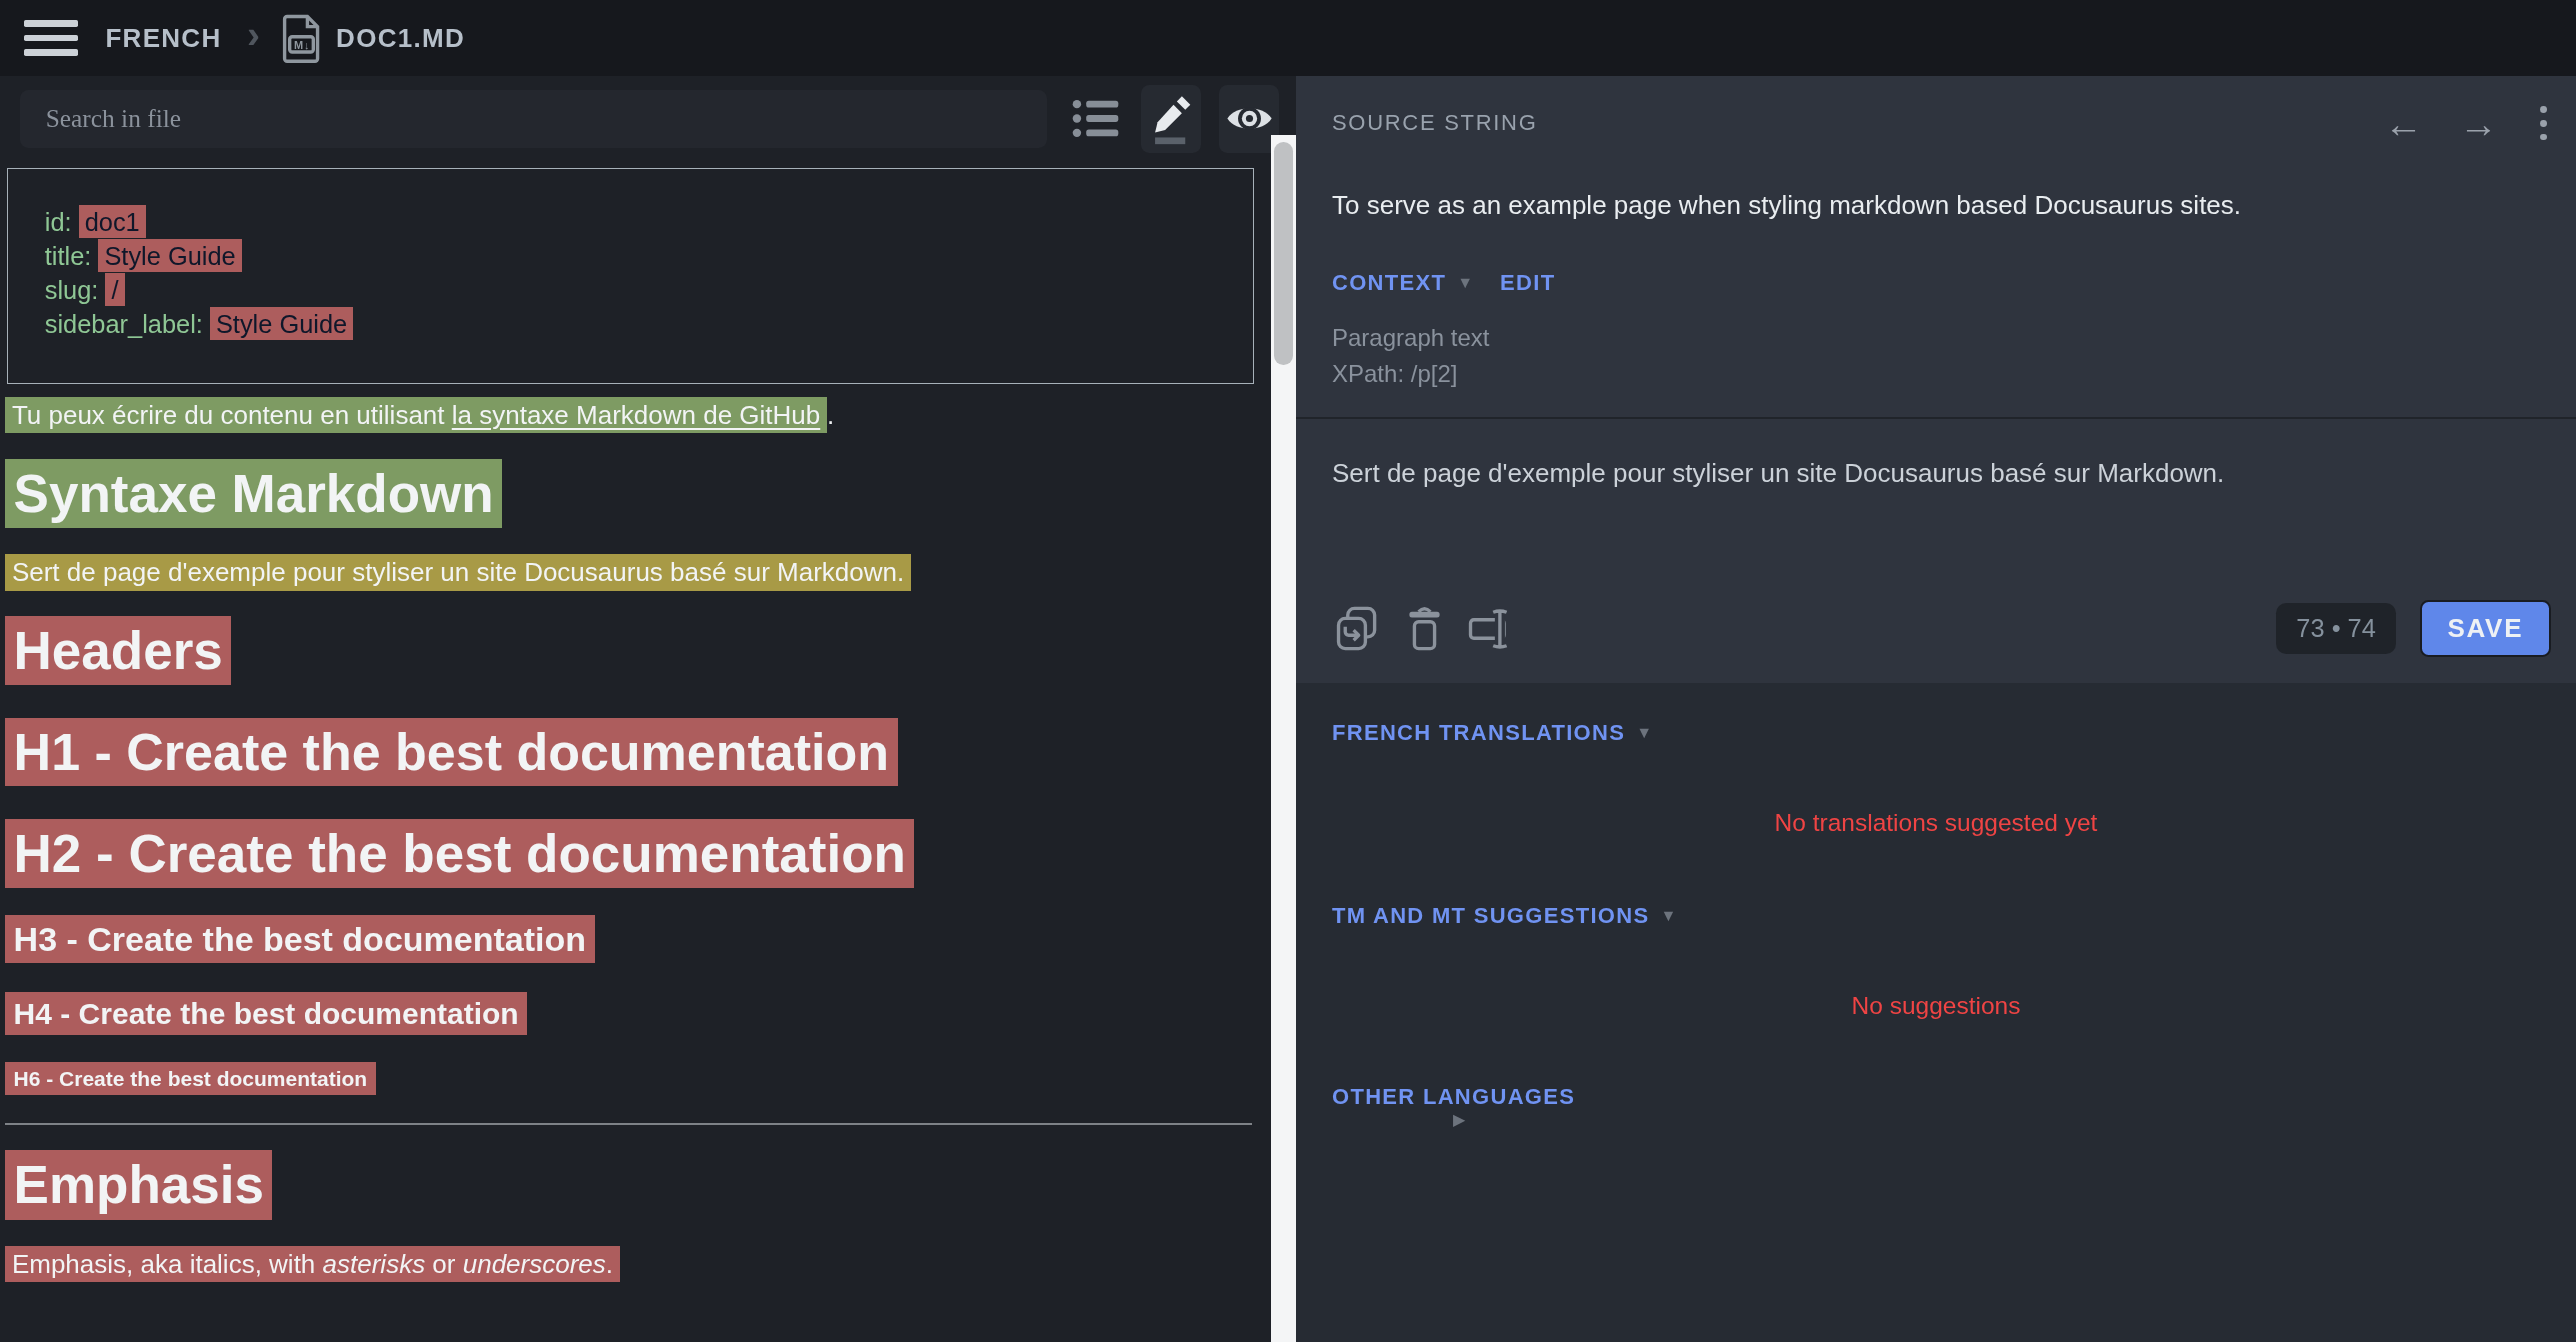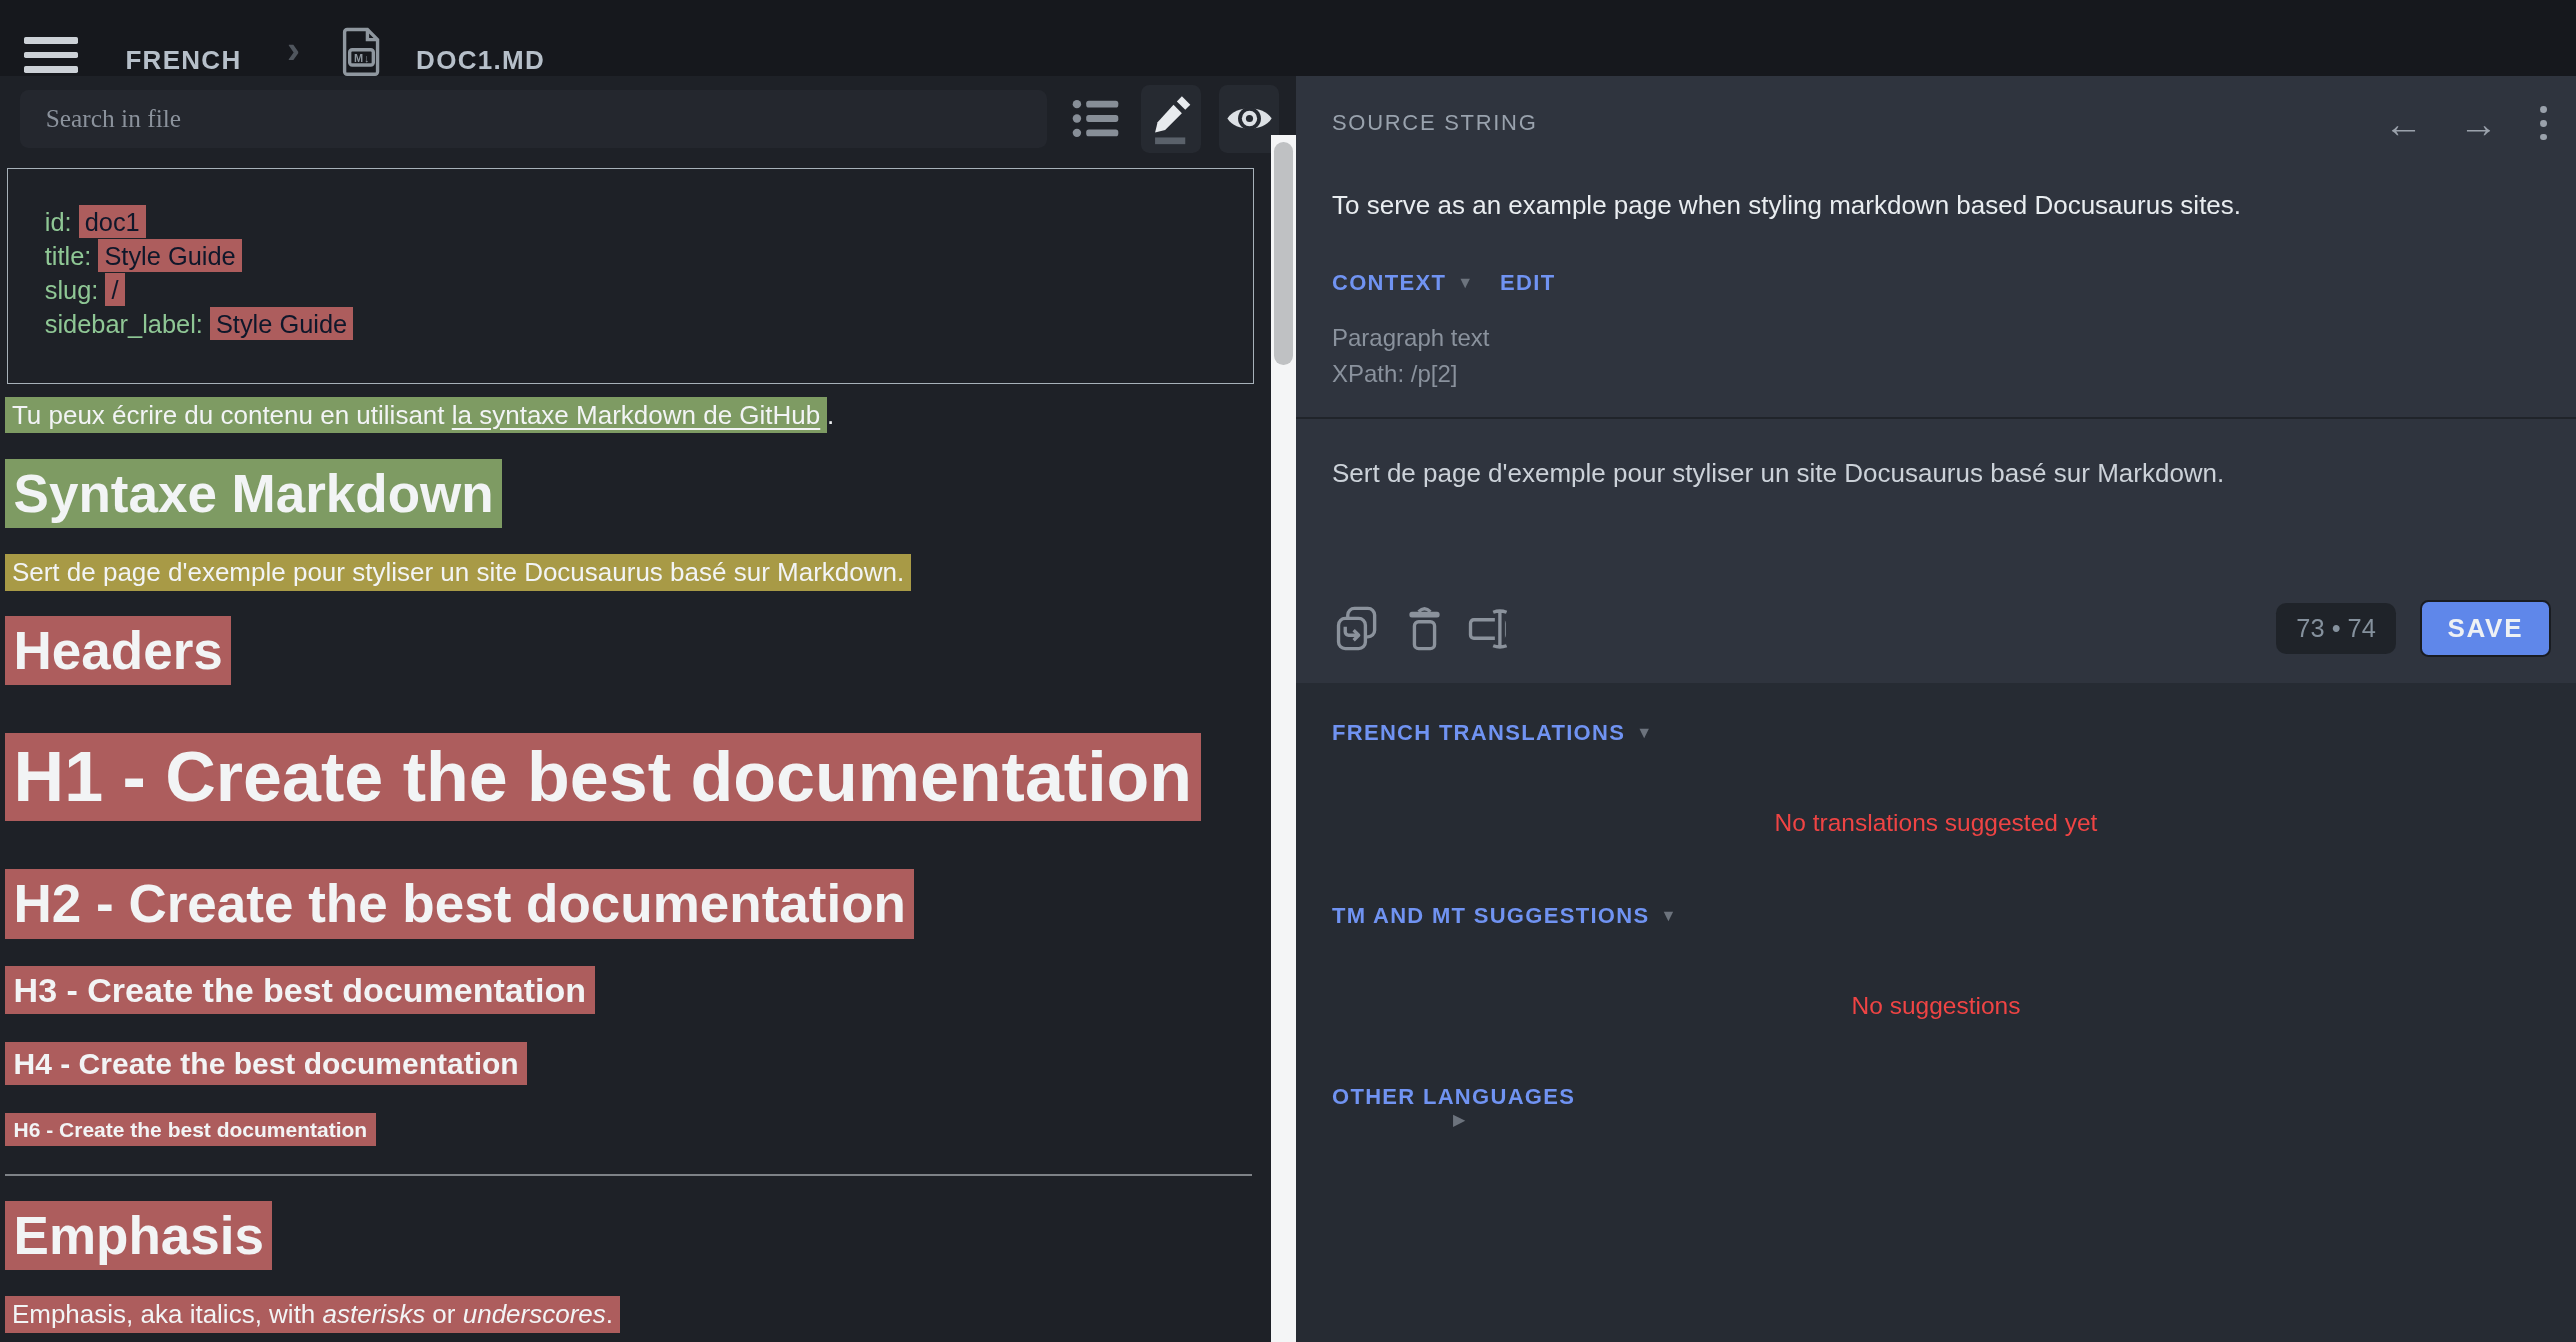--- a/index.html
+++ b/index.html
@@ -5,21 +5,21 @@
   * { margin:0; padding:0; box-sizing:border-box; }
   html,body { width:2576px; height:1342px; overflow:hidden; }
   body {
     background:#1e2127;
     font-family:"Liberation Sans", sans-serif;
     color:#eef0f2;
   }
   
   .topbar {
     height:76px; background:var(--topbar-bg,#16181d);
-    display:flex; align-items:flex-end;gap:20px;
+    display:flex; align-items:center;
   }
   .menu-btn { margin-left:24px; width:56px; height:42px; display:flex; flex-direction:column; justify-content:center; gap:7.6px; cursor:pointer; background:none; border:none; }
   .menu-btn span { display:block; width:54px; height:6.8px; background:#ccd1d7; border-radius:1.7px; }
   .crumb { font-size:26px; font-weight:bold; color:#b6bfc9; letter-spacing:1.3px; background:none; border:none; font-family:inherit; cursor:pointer; }
   .crumb-project { margin-left:25.4px; }
   .crumb-chevron { margin:0 22px 0 25.4px; color:#50565e; font-size:39px; font-weight:bold; line-height:1; padding-bottom:6.8px; }
   .file-icon { margin-right:15.2px; }
   
   .main { display:flex; height:1266px; }
   .left { width:1296px; position:relative; background:var(--panel-bg,#1e2127); }
@@ -39,21 +39,21 @@
   .frontmatter {
     border:1.7px solid var(--box-border,#a7b1b9); margin-left:1.7px; width:1247px;
     padding:36px 37px 42px; font-size:25.4px; line-height:34px;
   }
   .fm-line { white-space:pre; }
   .fm-key { color:var(--key-green,#8fc795); }
   .fm-val { background:var(--hl-red,#ad5d5d); color:#0f172a; padding:2.5px 6px; }
   .doc-blocks { display:flex; flex-direction:column; align-items:flex-start; margin-top:0; }
   .block { line-height:1.25; }
   .p  { font-size:26px; font-weight:normal; margin:15.2px 0; }
-  .h1 { font-size:70px; font-weight:bold; margin:36px 0; }
+  .h1 { font-size:52px; font-weight:bold; margin:22px 0; }
   .h2 { font-size:53px; font-weight:bold; margin:14px 0; }
   .h3 { font-size:34px; font-weight:bold; margin:17px 0; }
   .h4 { font-size:30px; font-weight:bold; margin:17px 0; }
   .h5 { font-size:25.4px; font-weight:bold; margin:17px 0; }
   .h6 { font-size:21px; font-weight:bold; margin:17px 0; }
   .hr { border:none; border-top:2.5px solid #7e8287; margin:13.5px 0; width:1247px; align-self:stretch; }
   .hl { color:#f2f4f5; padding:3.4px 6.8px; }
   .block[class*="h"] .hl { padding:5.1px 8.5px; }
   .hl-red    { background:var(--hl-red,#ad5d5d); }
   .hl-green  { background:var(--hl-green,#7e9b63); }

